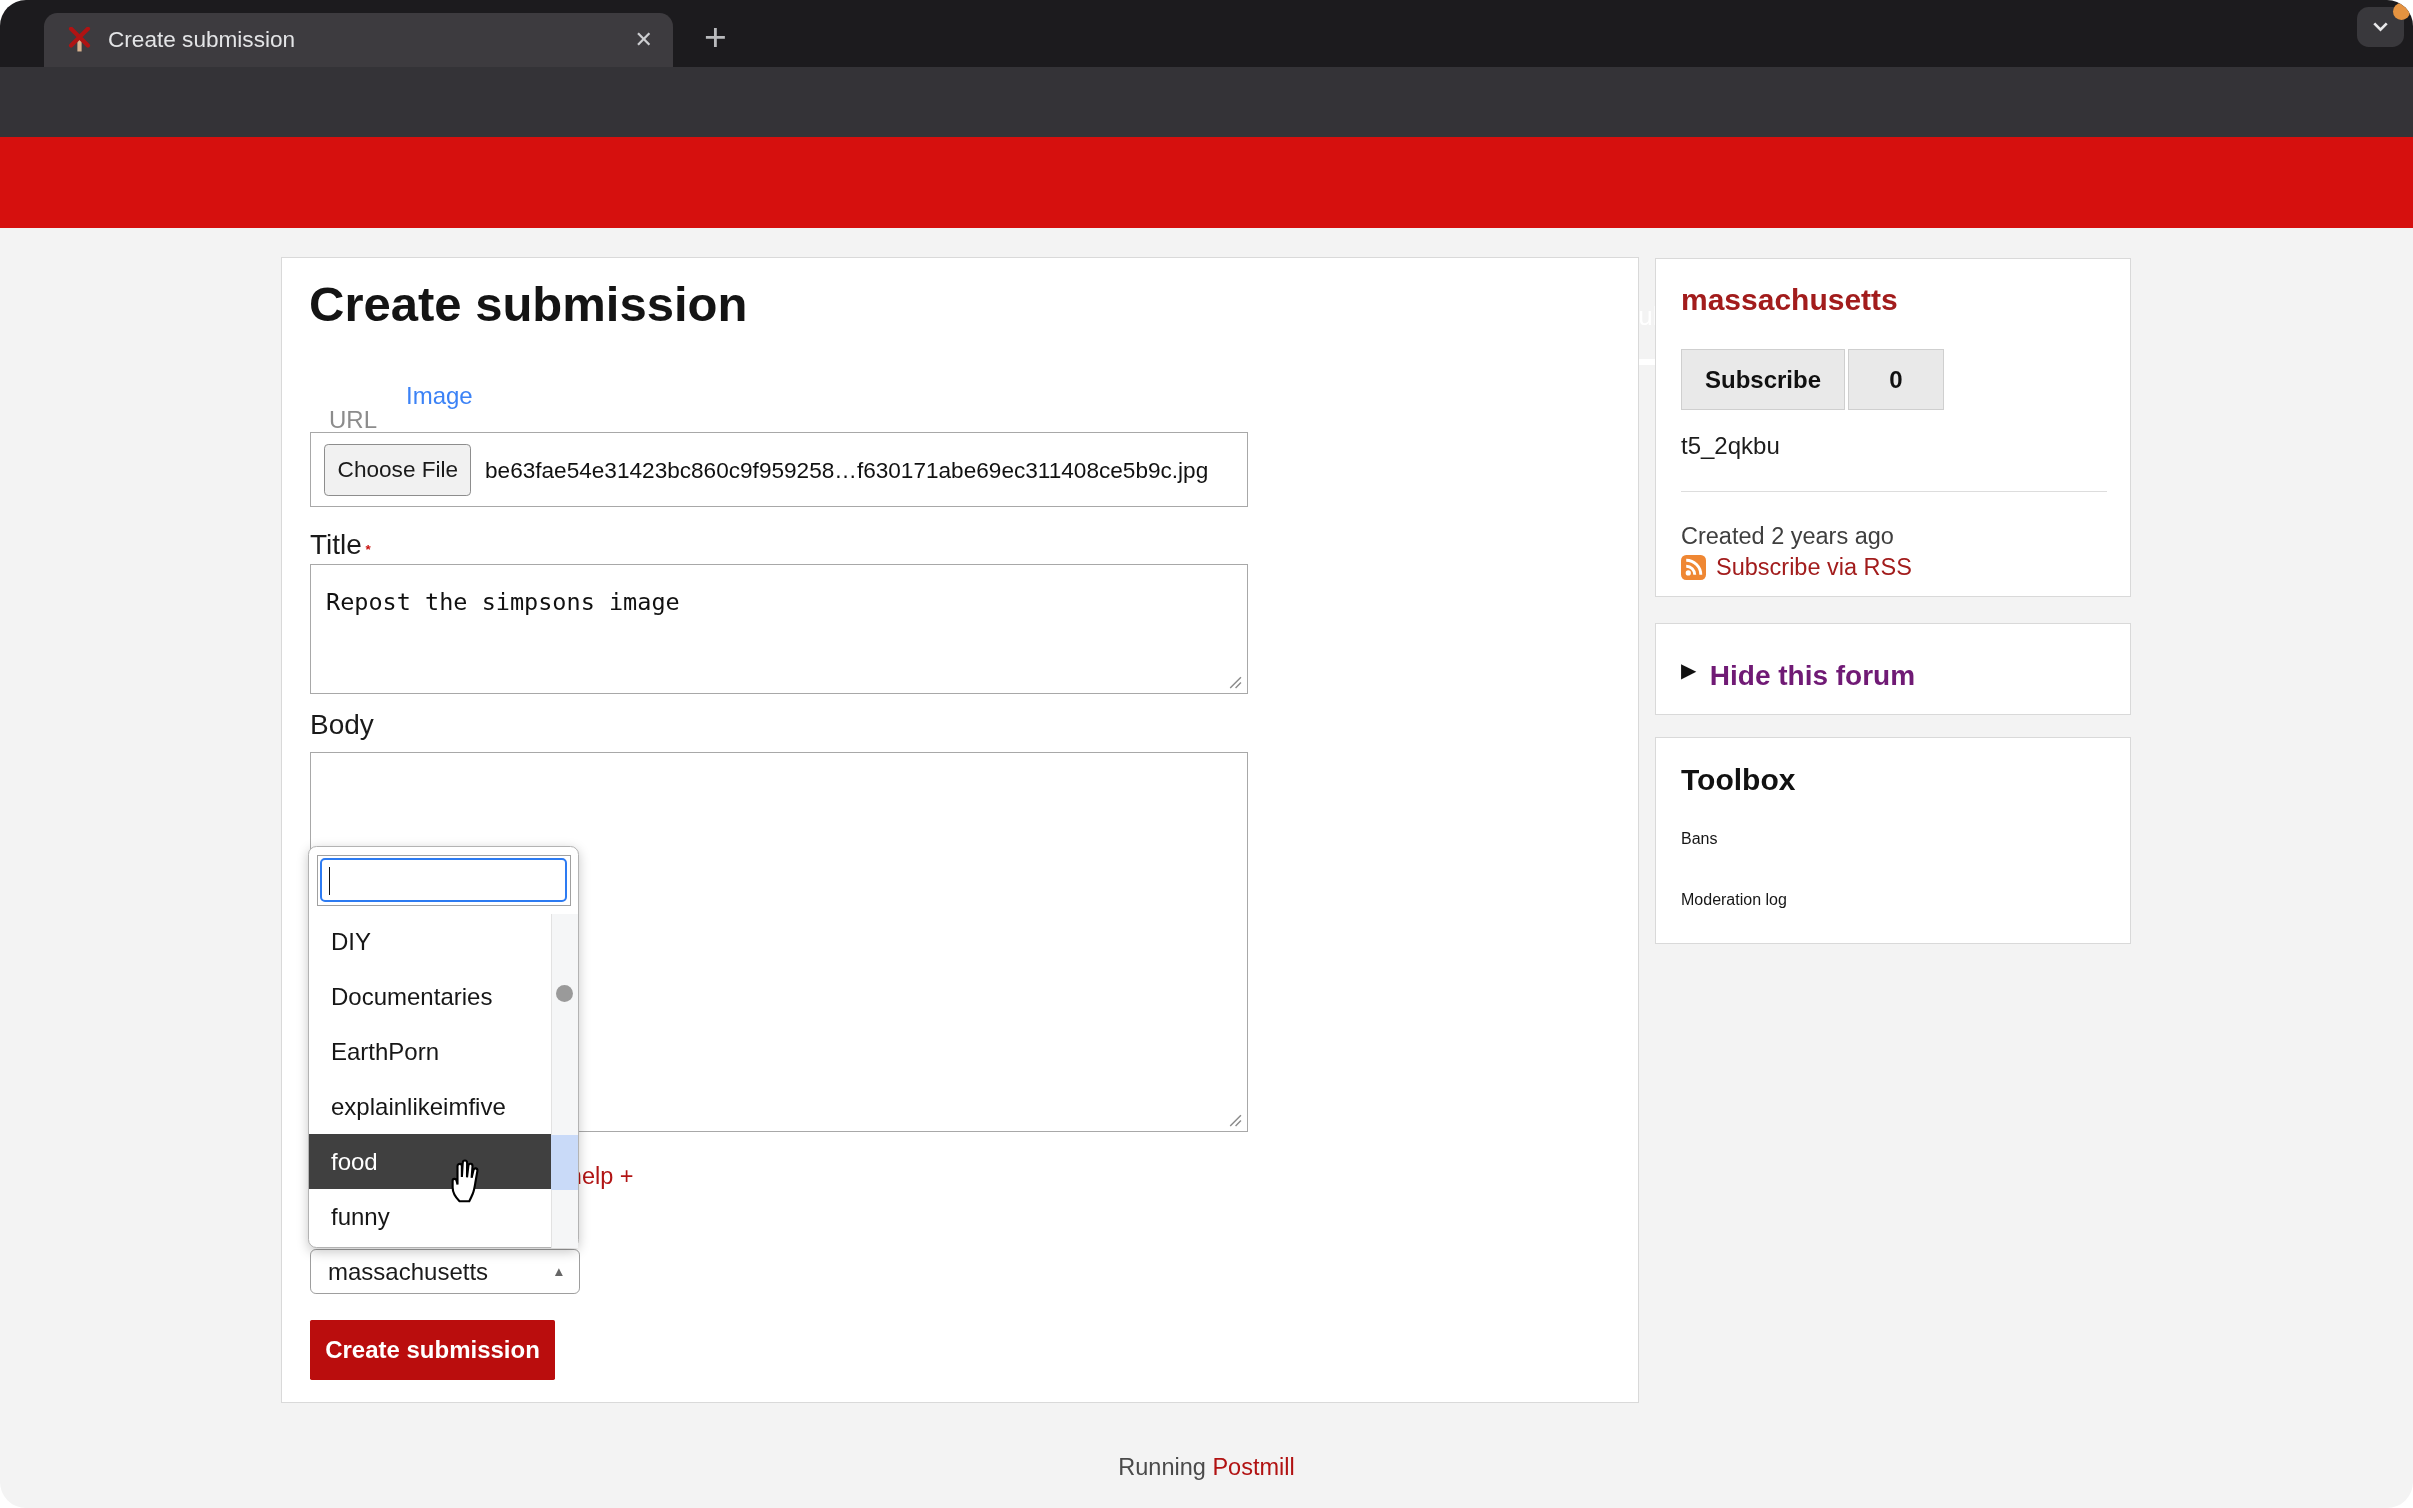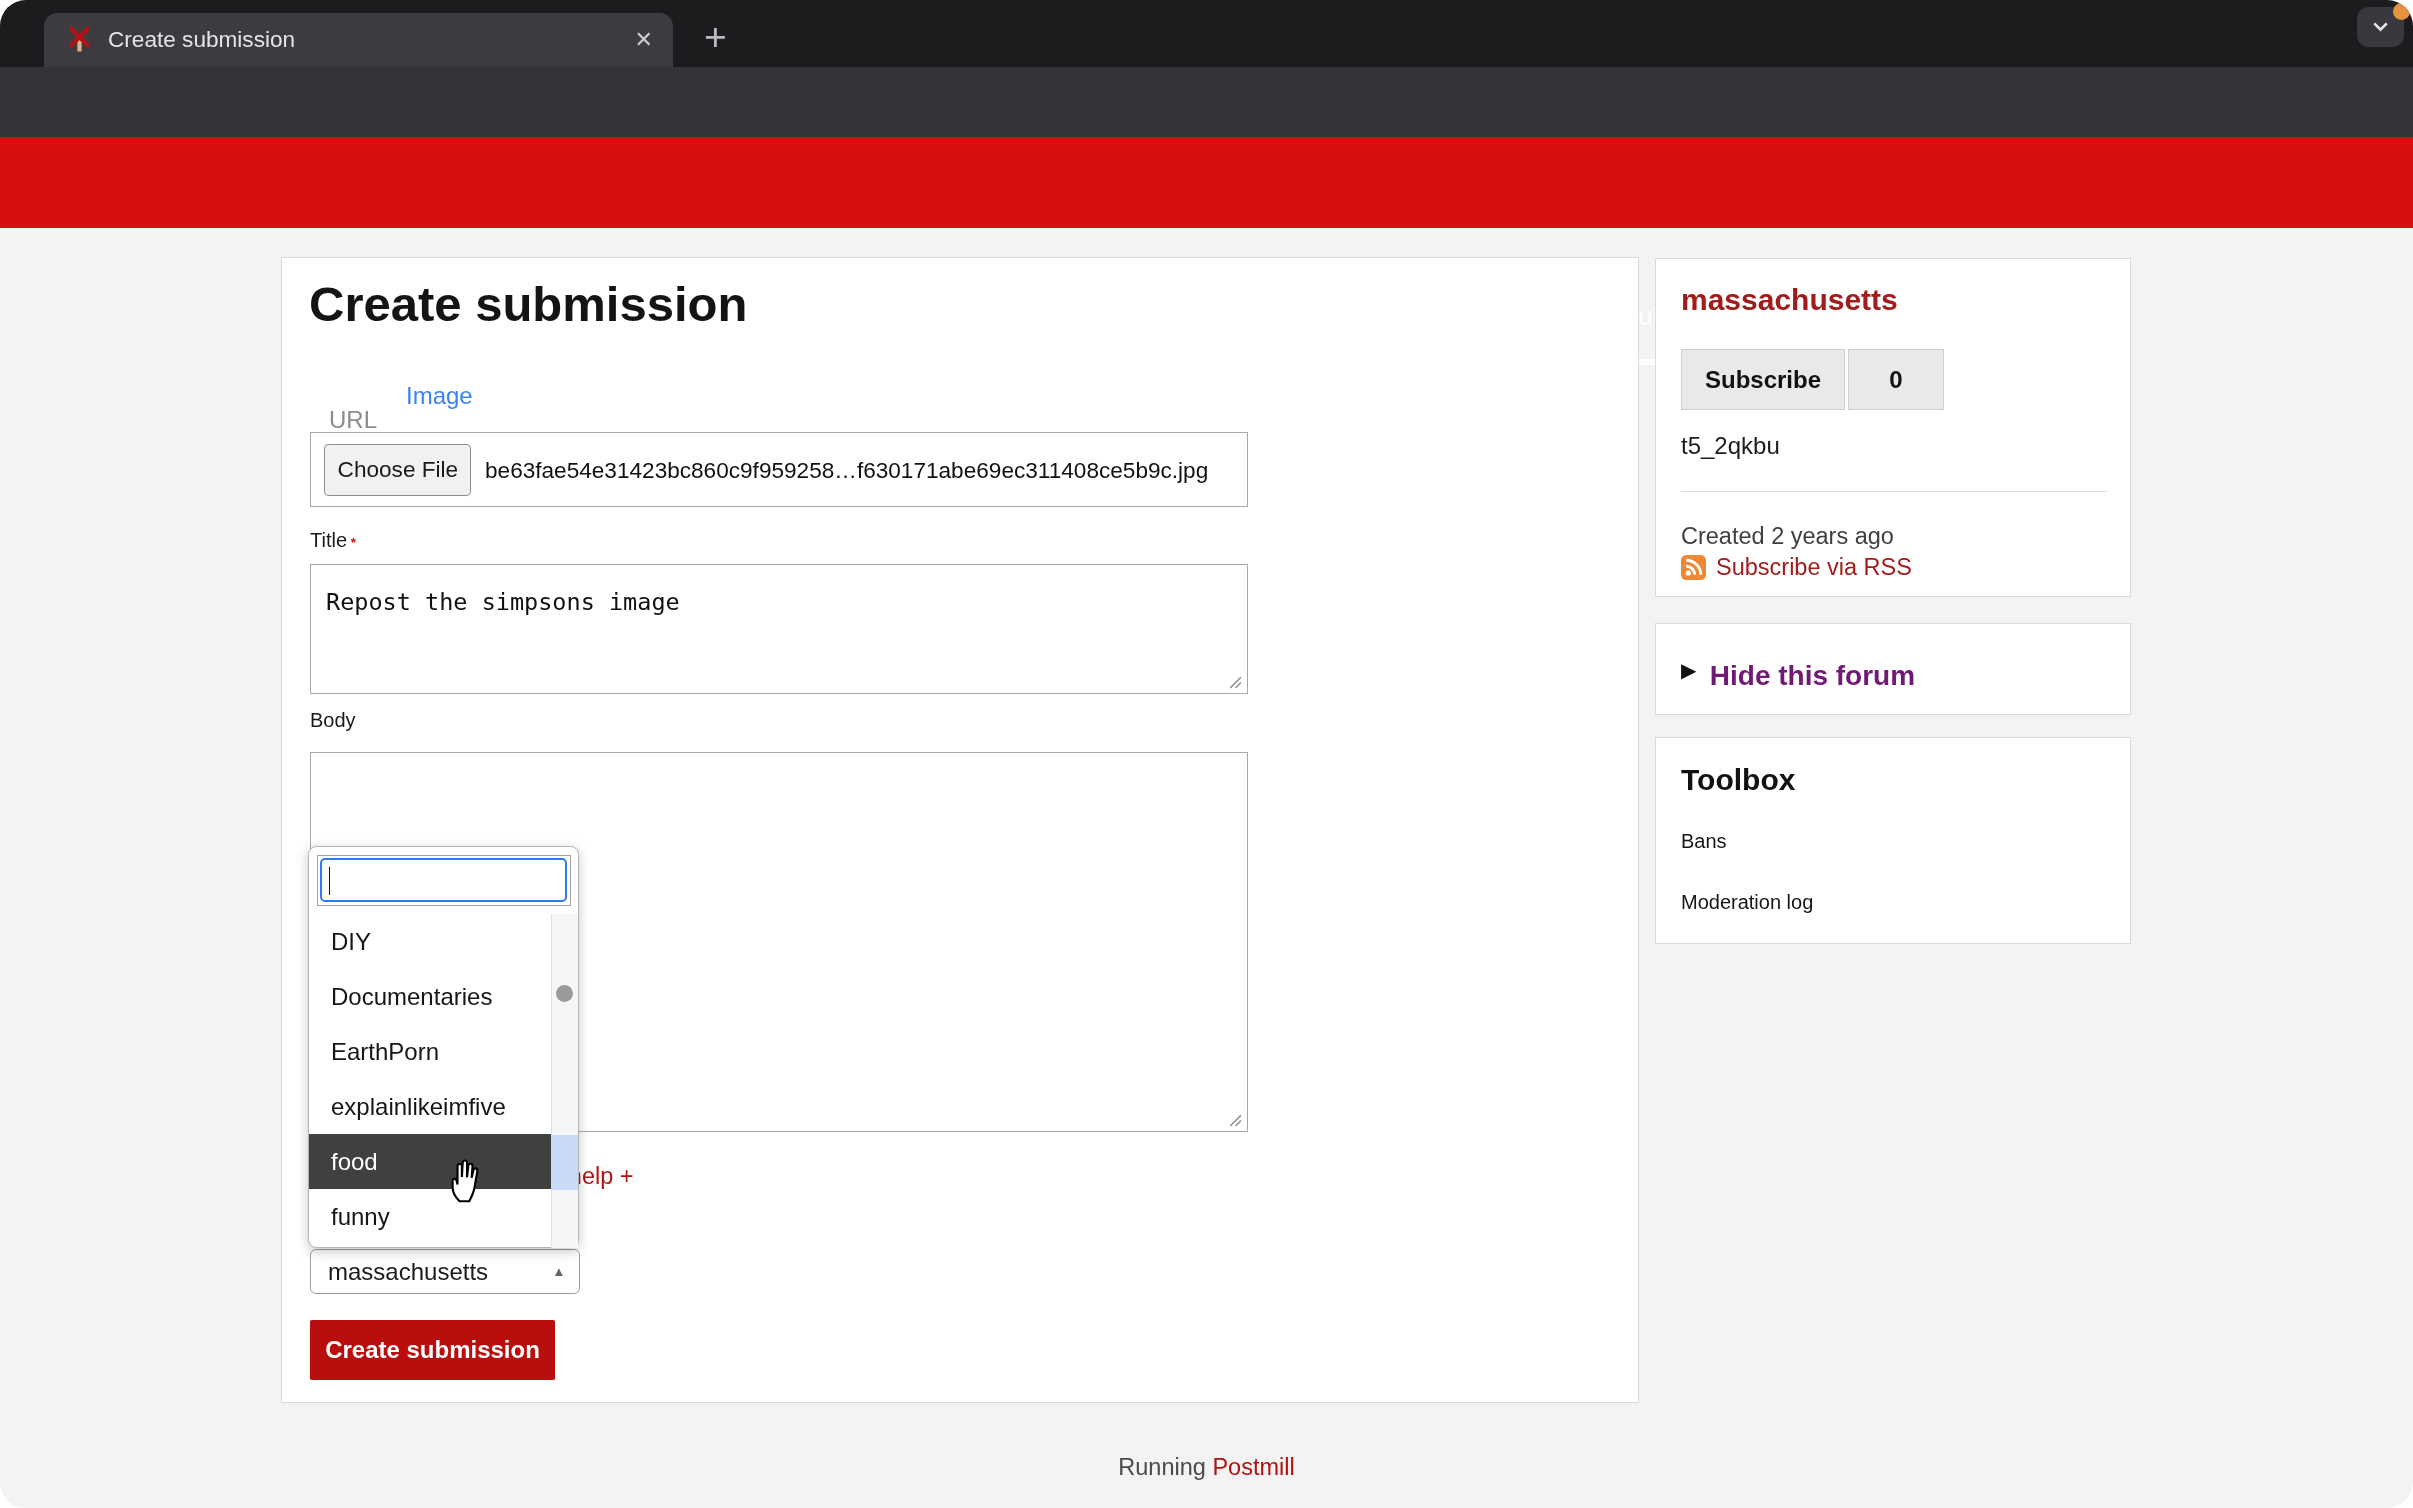--- a/index.html
+++ b/index.html
@@ -35,21 +35,21 @@
   .hdr-right { top:164px; color:#fff; }
   .submit-underline { left:1564px; top:222px; width:173px; height:5.9px; background:#fff; }
 
   
   .main-card { left:281px; top:257px; width:1358px; height:1146px; background:#fff; border:0.8px solid #d9d9d9; }
   .h1 { left:27px; top:18.4px; font-size:49px; font-weight:700; color:#141414; }
   .fmt-tab { top:124px; font-size:24px; }
   .filebox { left:28px; top:174px; width:938px; height:75px; border:1.7px solid #a8a8a8; background:#fff; }
   .choose-btn { left:13.4px; top:11px; width:147px; height:52px; background:#f1f1f1; border:0.8px solid #8d8d8d; border-radius:4.2px; font-size:22.6px; color:#1a1a1a; display:flex; align-items:center; justify-content:center; }
   .filename { left:174px; top:0; height:75px; display:flex; align-items:center; font-size:22.6px; color:#111; }
-  .field-label { font-size:20px; color:#1a1a1a; }
+  .field-label { font-size:28px; color:#1a1a1a; }
   .req { color:#c9110e; font-weight:700; }
   .ta { border:1.7px solid #a8a8a8; background:#fff; font-size:23.5px; color:#111; padding:23px 15px; }
   .resize-grip { position:absolute; right:2.5px; bottom:2.5px; }
   .help-link { left:168px; top:905px; font-size:23.5px; color:#b11414; z-index:5; }
   .forum-select { left:28px; top:991px; width:270px; height:45px; border:1.7px solid #9e9e9e; border-radius:5.9px; background:#fff; display:flex; align-items:center; }
   .forum-select .val { margin-left:17px; font-size:24px; color:#1a1a1a; flex:1; }
   .forum-select .arrow { margin-right:13.4px; font-size:13.4px; color:#666; }
   .create-btn { left:28px; top:1062px; width:245px; height:60px; background:#ba0d0d; color:#fff; font-size:24px; font-weight:700; display:flex; align-items:center; justify-content:center; border-radius:1.7px; }
 
   
@@ -71,21 +71,21 @@
   .side-btn { top:90px; height:61px; background:#e9e9e9; border:0.8px solid #cfcfcf; display:flex; align-items:center; justify-content:center; font-size:24px; font-weight:700; color:#111; }
   .tid { left:25px; top:173px; font-size:24px; color:#1d1d1d; }
   .side-hr { left:25px; top:232px; width:426px; height:0.8px; background:#ddd; }
   .created { left:25px; top:264px; font-size:23.5px; color:#3f3f3f; }
   .rss-row { left:25px; top:295px; display:flex; align-items:center; gap:10px; }
   .rss-row span { font-size:23.5px; color:#a21c1c; }
   .hide-row { left:25px; top:0; height:92px; display:flex; align-items:center; gap:13.4px; }
   .hide-row .marker { font-size:20px; color:#111; }
   .hide-row .lbl { font-size:28px; font-weight:700; color:#701a75;margin-top:12px; }
   .tb-title { left:25px; top:25px; font-size:30px; font-weight:700; color:#111; }
-  .tb-item { left:25px; font-size:20px; color:#161616; }
+  .tb-item { left:25px; font-size:16px; color:#161616; }
 
   .footer { left:0; top:1454px; width:2413px; text-align:center; font-size:23.5px; color:#4a4a4a; }
   .footer .brand-link { color:#b11212; }
 </style>
 </head>
 <body>
 
 <div class="screen">
 
   <div class="abs tabstrip">

